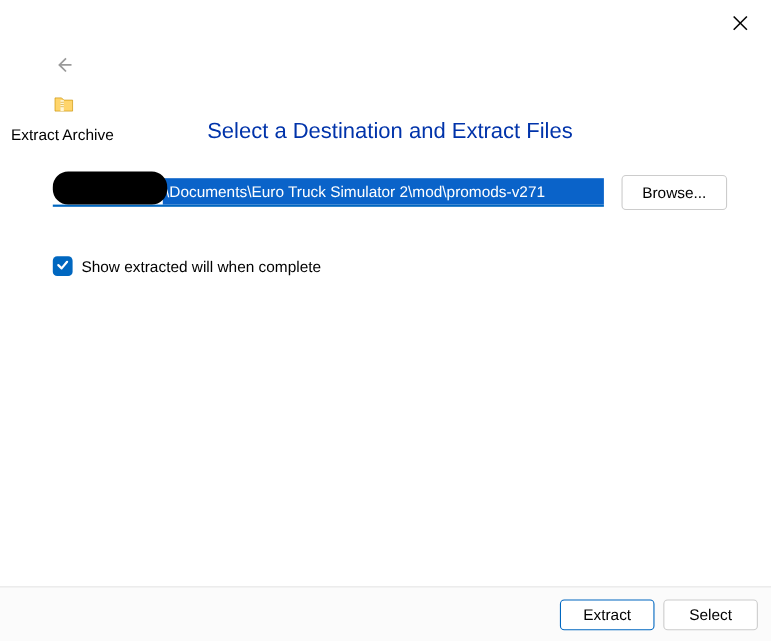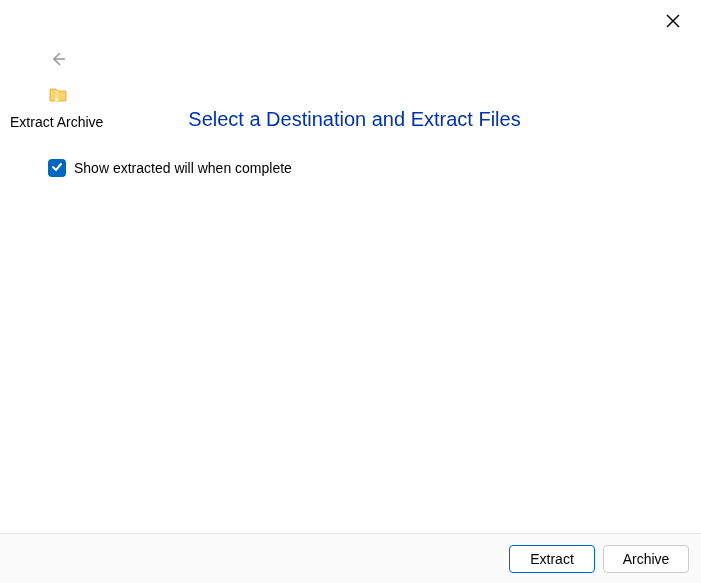--- a/index.html
+++ b/index.html
@@ -195,29 +195,36 @@
       <line x1="6" y1="11" x2="9" y2="11" stroke="#c98f00" stroke-width="0.5"></line>
     </svg>
   </span>
   <span class="window-title">Extract Archive</span>
 </div>
 
 <div class="content">
   <h1 class="main-heading">Select a Destination and Extract Files</h1>
 
 
+  <div class="path-row">
+    <div class="path-input-wrap">
+      <div class="redact"></div>
+      <div class="path-text">\Documents\Euro Truck Simulator 2\mod\promods-v271</div>
+    </div>
+    <button class="browse-btn">Browse...</button>
+  </div>
 
   <div class="checkbox-row">
     <div class="checkbox">
       <span>
         <svg viewBox="0 0 12 12">
             <path d="M2 6 L5 9 L10 3" fill="none" stroke="#fff" stroke-width="2" stroke-linecap="round" stroke-linejoin="round"></path>
           </svg>
       </span>
     </div>
     <label class="checkbox-label">Show extracted will when complete</label>
   </div>
 </div>
 
 <div class="footer">
   <button class="footer-btn primary">Extract</button>
-  <button class="footer-btn">Archive</button>
+  <button class="footer-btn">Select</button>
 </div>
 
 </body></html>

